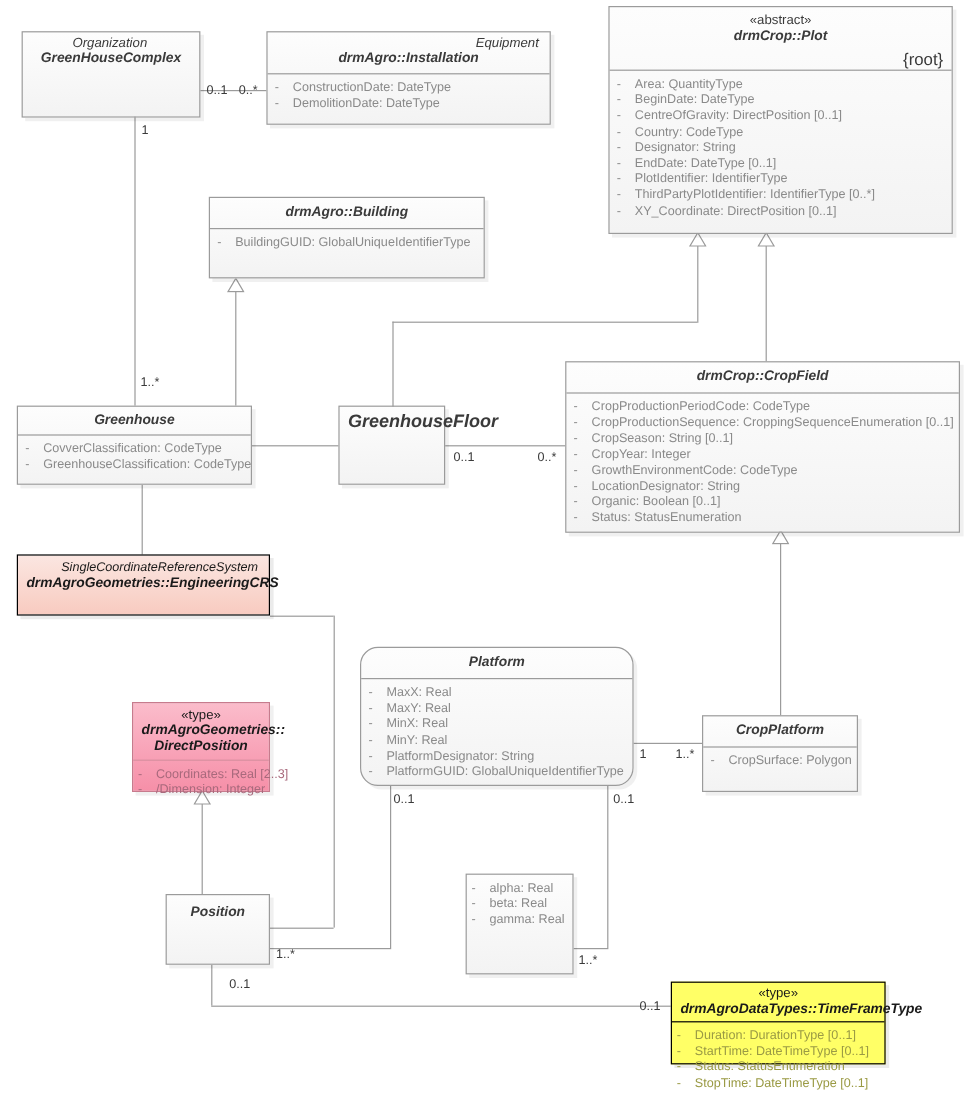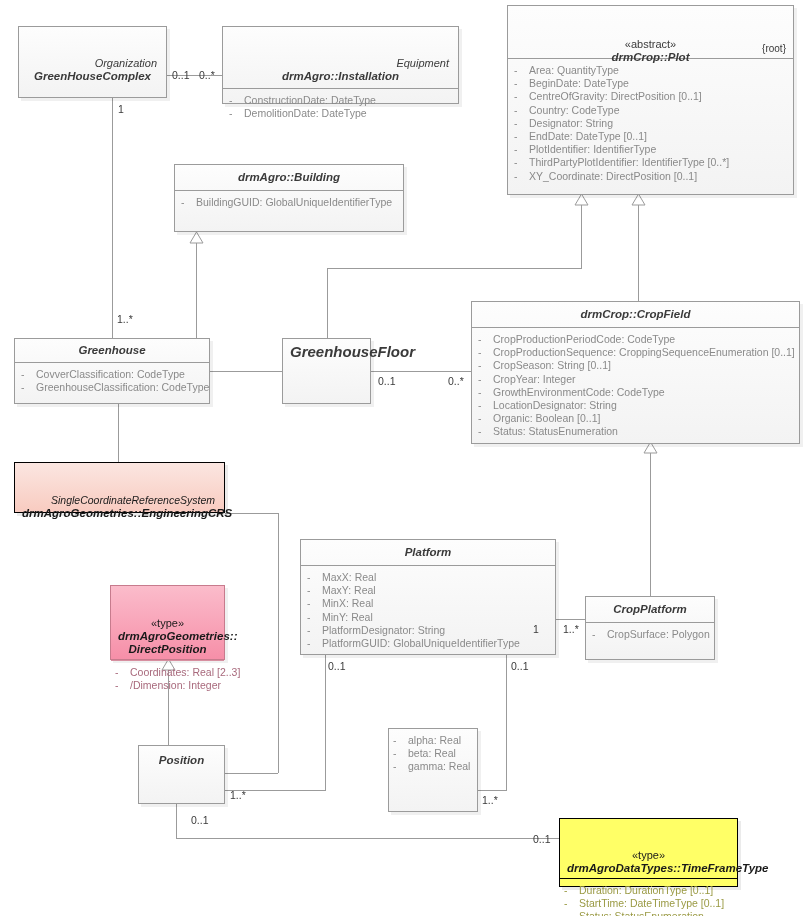--- a/index.html
+++ b/index.html
@@ -37,27 +37,26 @@
     color:#3a3a3a;
     line-height:13px;
     white-space:pre-line;
     font-style:italic;
   }
   .cls-name.ital{}
   .stereo{
     font-size:11px;
     color:#3a3a3a;
     line-height:13px;
-    margin-top:27px;
   }
   .stereo.ital{font-style:italic;font-weight:normal;}
   .corner-r{
     position:absolute;
     right:7px;
-    font-size:10px;
+    font-size:14px;
     font-style:italic;
     color:#3a3a3a;
     line-height:12px;
   }
   .corner-br{bottom:3px;font-style:normal;}
   .attrs{
     box-sizing:border-box;
     padding:5px 6px 6px 6px;
   }
   .attr{
@@ -184,21 +183,21 @@
   <span class="mult" style="left:563px;top:623px;">1..*</span>
   <span class="mult" style="left:328px;top:660px;">0..1</span>
   <span class="mult" style="left:511px;top:660px;">0..1</span>
   <span class="mult" style="left:230px;top:789px;">1..*</span>
   <span class="mult" style="left:482px;top:794px;">1..*</span>
   <span class="mult" style="left:191px;top:814px;">0..1</span>
   <span class="mult" style="left:533px;top:833px;">0..1</span>
 
   <div class="uml" style="left:18px;top:26px;width:149px;height:72px;">
     <div class="hdr" style="padding-top:3px;">
-      <div class="stereo ital" style="text-align:right;padding-right:2px;">Organization</div>
+      <div class="stereo ital" style="padding-right:2px;">Organization</div>
       <div class="cls-name">GreenHouseComplex</div>
     </div>
   </div>
 
   <div class="uml" style="left:222px;top:26px;width:237px;height:78px;">
     <div class="hdr div" style="padding-top:3px;">
       <div class="stereo ital" style="text-align:right;padding-right:2px;">Equipment</div>
       <div class="cls-name">drmAgro::Installation</div>
     </div>
     <div class="attrs">
@@ -333,21 +332,21 @@
     </div>
   </div>
 
   <div class="uml pink-lt" style="left:14px;top:462px;width:211px;height:51px;">
     <div class="hdr" style="padding-top:4px;">
       <div class="stereo ital" style="text-align:right;padding-right:2px;font-size:10.5px;">SingleCoordinateReferenceSystem</div>
       <div class="cls-name">drmAgroGeometries::EngineeringCRS</div>
     </div>
   </div>
 
-  <div class="uml" style="left:300px;top:539px;width:256px;height:116px;">
+  <div class="uml" style="left:300px;top:539px;width:228px;height:116px;border-radius:15px;">
     <div class="hdr div" style="padding-top:6px;padding-bottom:6px;">
       <div class="cls-name">Platform</div>
     </div>
     <div class="attrs">
       <div class="attr">
           <span class="dash">-</span>
           <span>MaxX: Real</span>
         </div>
       <div class="attr">
           <span class="dash">-</span>

